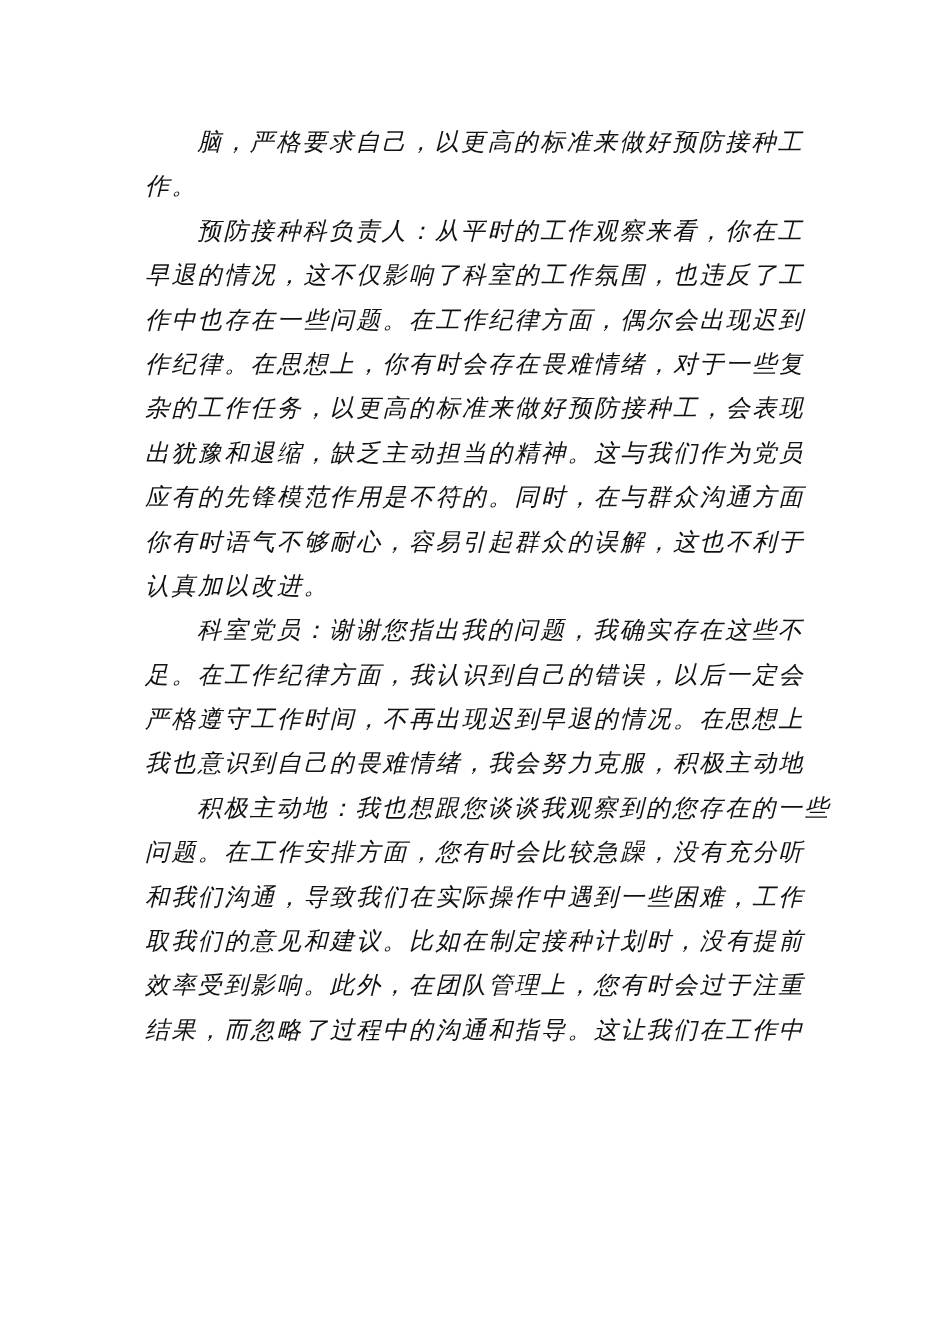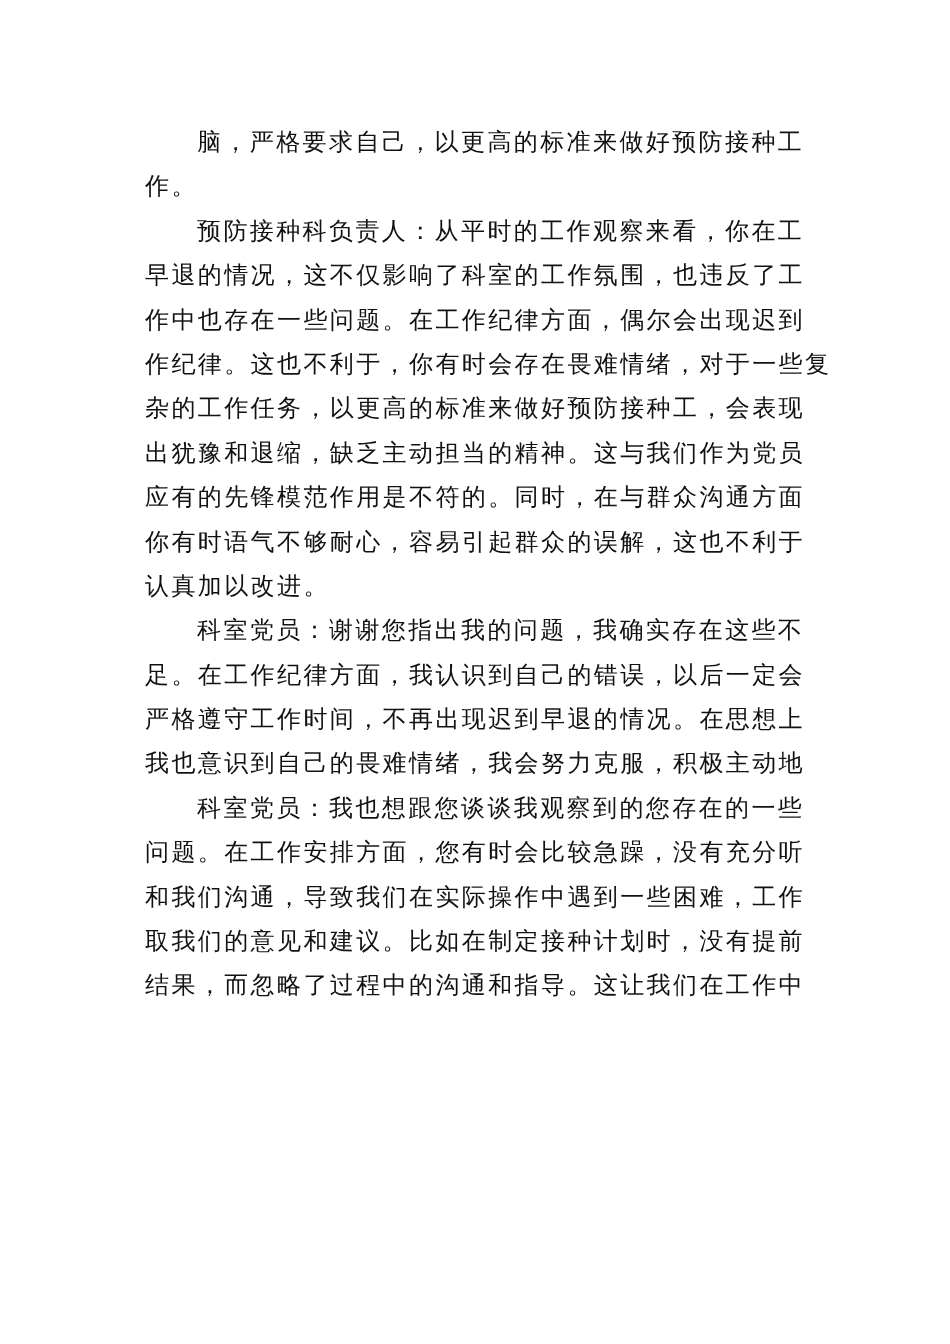--- a/index.html
+++ b/index.html
@@ -13,20 +13,21 @@
       position: relative;
       overflow: hidden;
       font-family: "DejaVu Sans", "Liberation Sans", sans-serif;
       color: #111111;
     }
     .page {
       position: absolute;
       left: 145px;
       top: 120px;
       width: 665px;
+      font-style: italic;
     }
     .line {
       height: 44.4px;
       line-height: 44.4px;
       font-size: 24px;
       letter-spacing: 2.4px;
       white-space: nowrap;
       overflow: visible;
     }
     .line.indent {
@@ -39,35 +40,36 @@
 <div class="page">
   <div class="paragraph">
     <div class="line indent">脑，严格要求自己，以更高的标准来做好预防接种工</div>
     <div class="line">作。</div>
   </div>
 
   <div class="paragraph">
     <div class="line indent">预防接种科负责人：从平时的工作观察来看，你在工</div>
     <div class="line">早退的情况，这不仅影响了科室的工作氛围，也违反了工</div>
     <div class="line">作中也存在一些问题。在工作纪律方面，偶尔会出现迟到</div>
-    <div class="line">作纪律。这也不利于，你有时会存在畏难情绪，对于一些复</div>
+    <div class="line">作纪律。在思想上，你有时会存在畏难情绪，对于一些复</div>
     <div class="line">杂的工作任务，以更高的标准来做好预防接种工，会表现</div>
     <div class="line">出犹豫和退缩，缺乏主动担当的精神。这与我们作为党员</div>
     <div class="line">应有的先锋模范作用是不符的。同时，在与群众沟通方面</div>
     <div class="line">你有时语气不够耐心，容易引起群众的误解，这也不利于</div>
     <div class="line">认真加以改进。</div>
   </div>
 
   <div class="paragraph">
     <div class="line indent">科室党员：谢谢您指出我的问题，我确实存在这些不</div>
     <div class="line">足。在工作纪律方面，我认识到自己的错误，以后一定会</div>
     <div class="line">严格遵守工作时间，不再出现迟到早退的情况。在思想上</div>
     <div class="line">我也意识到自己的畏难情绪，我会努力克服，积极主动地</div>
   </div>
 
   <div class="paragraph">
-    <div class="line indent">科室党员：我也想跟您谈谈我观察到的您存在的一些</div>
+    <div class="line indent">积极主动地：我也想跟您谈谈我观察到的您存在的一些</div>
     <div class="line">问题。在工作安排方面，您有时会比较急躁，没有充分听</div>
     <div class="line">和我们沟通，导致我们在实际操作中遇到一些困难，工作</div>
     <div class="line">取我们的意见和建议。比如在制定接种计划时，没有提前</div>
+    <div class="line">效率受到影响。此外，在团队管理上，您有时会过于注重</div>
     <div class="line">结果，而忽略了过程中的沟通和指导。这让我们在工作中</div>
   </div>
 </div>
 
 </body></html>

